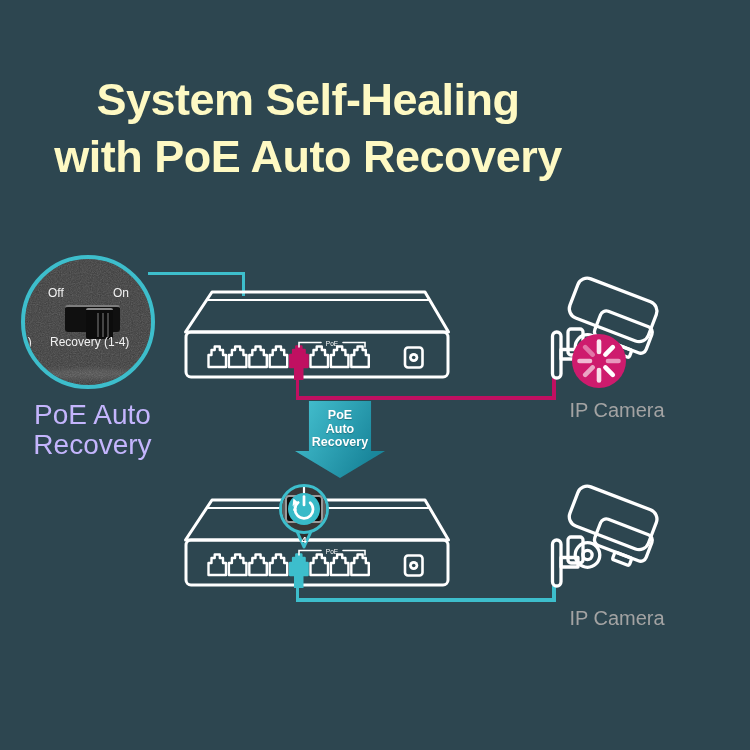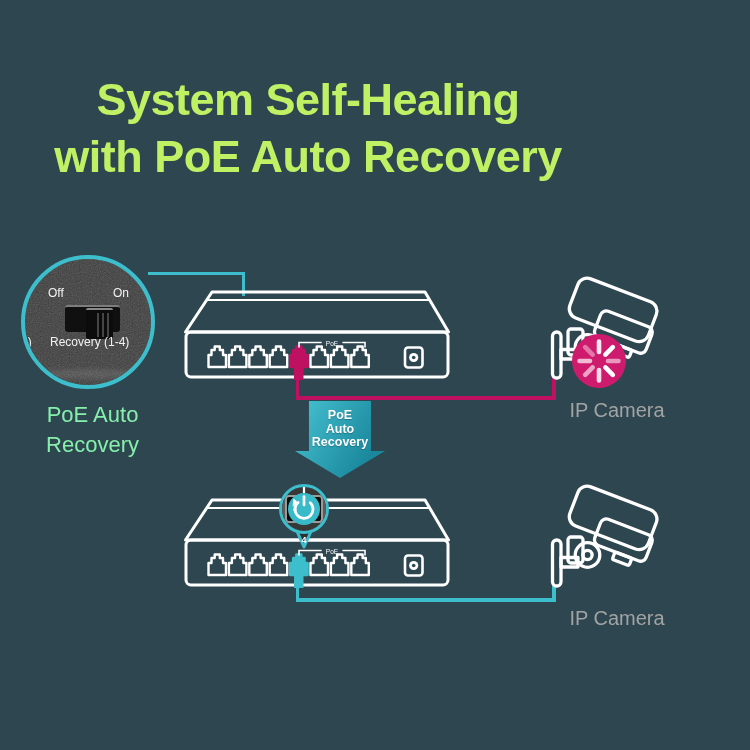--- a/index.html
+++ b/index.html
@@ -7,21 +7,21 @@
     position:relative;width:750px;height:750px;overflow:hidden;
     background:#2d4650;
     font-family:"Liberation Sans", sans-serif;
     -webkit-font-smoothing:antialiased;
   }
   .abs{position:absolute;}
 
   
   .title{
     left:0;top:71px;width:616px;text-align:center;
-    color:#bef264;font-weight:bold;font-size:45px;line-height:57px;letter-spacing:-0.5px;
+    color:#fef9c3;font-weight:bold;font-size:45px;line-height:57px;letter-spacing:-0.5px;
   }
 
   
   .cable{position:absolute;}
   .teal-bg{background:#3dbecc;}
   .mag-bg{background:#c01061;}
 
   
   .inset{
     left:21px;top:255px;width:126px;height:126px;border-radius:50%;
@@ -33,21 +33,21 @@
     background:#101010;border-radius:3px;border-top:2px solid #7d7d7d;}
   .inset .knob{position:absolute;left:61px;top:49px;width:27px;height:29px;
     background:#0c0c0c;border-radius:2px;border-top:2px solid #8a8a8a;}
   .inset .ridges{position:absolute;right:3px;top:3px;width:13px;height:24px;
     background:repeating-linear-gradient(90deg,#454545 0 2px,#0a0a0a 2px 5px);}
   .inset .frag{position:absolute;left:-1px;top:30px;width:2.5px;height:11px;background:#e8e8e8;}
   .inset .band{position:absolute;left:8px;top:110px;width:110px;height:10px;
     background:rgba(255,255,255,0.10);filter:blur(2px);border-radius:50%;}
   .caption{
     left:20px;top:400px;width:145px;text-align:center;
-    color:#86efac;font-size:22px;line-height:30px;
+    color:#c4b5fd;font-size:28px;line-height:30px;
   }
 
   
   .switch-svg{position:absolute;width:274px;height:104px;overflow:visible;}
   .sw-line{fill:none;stroke:#ffffff;stroke-width:3;stroke-linejoin:round;stroke-linecap:round;}
   .sw-thin{fill:none;stroke:#ffffff;stroke-width:2.2;stroke-linecap:round;}
   .port{fill:none;stroke:#ffffff;stroke-width:2.4;stroke-linejoin:round;}
   .sw-top .p5{fill:#c01061;stroke:#c01061;}
   .sw-bottom .p5{fill:#3dbecc;stroke:#3dbecc;}
   .sw-top .stub{fill:#c01061;}

